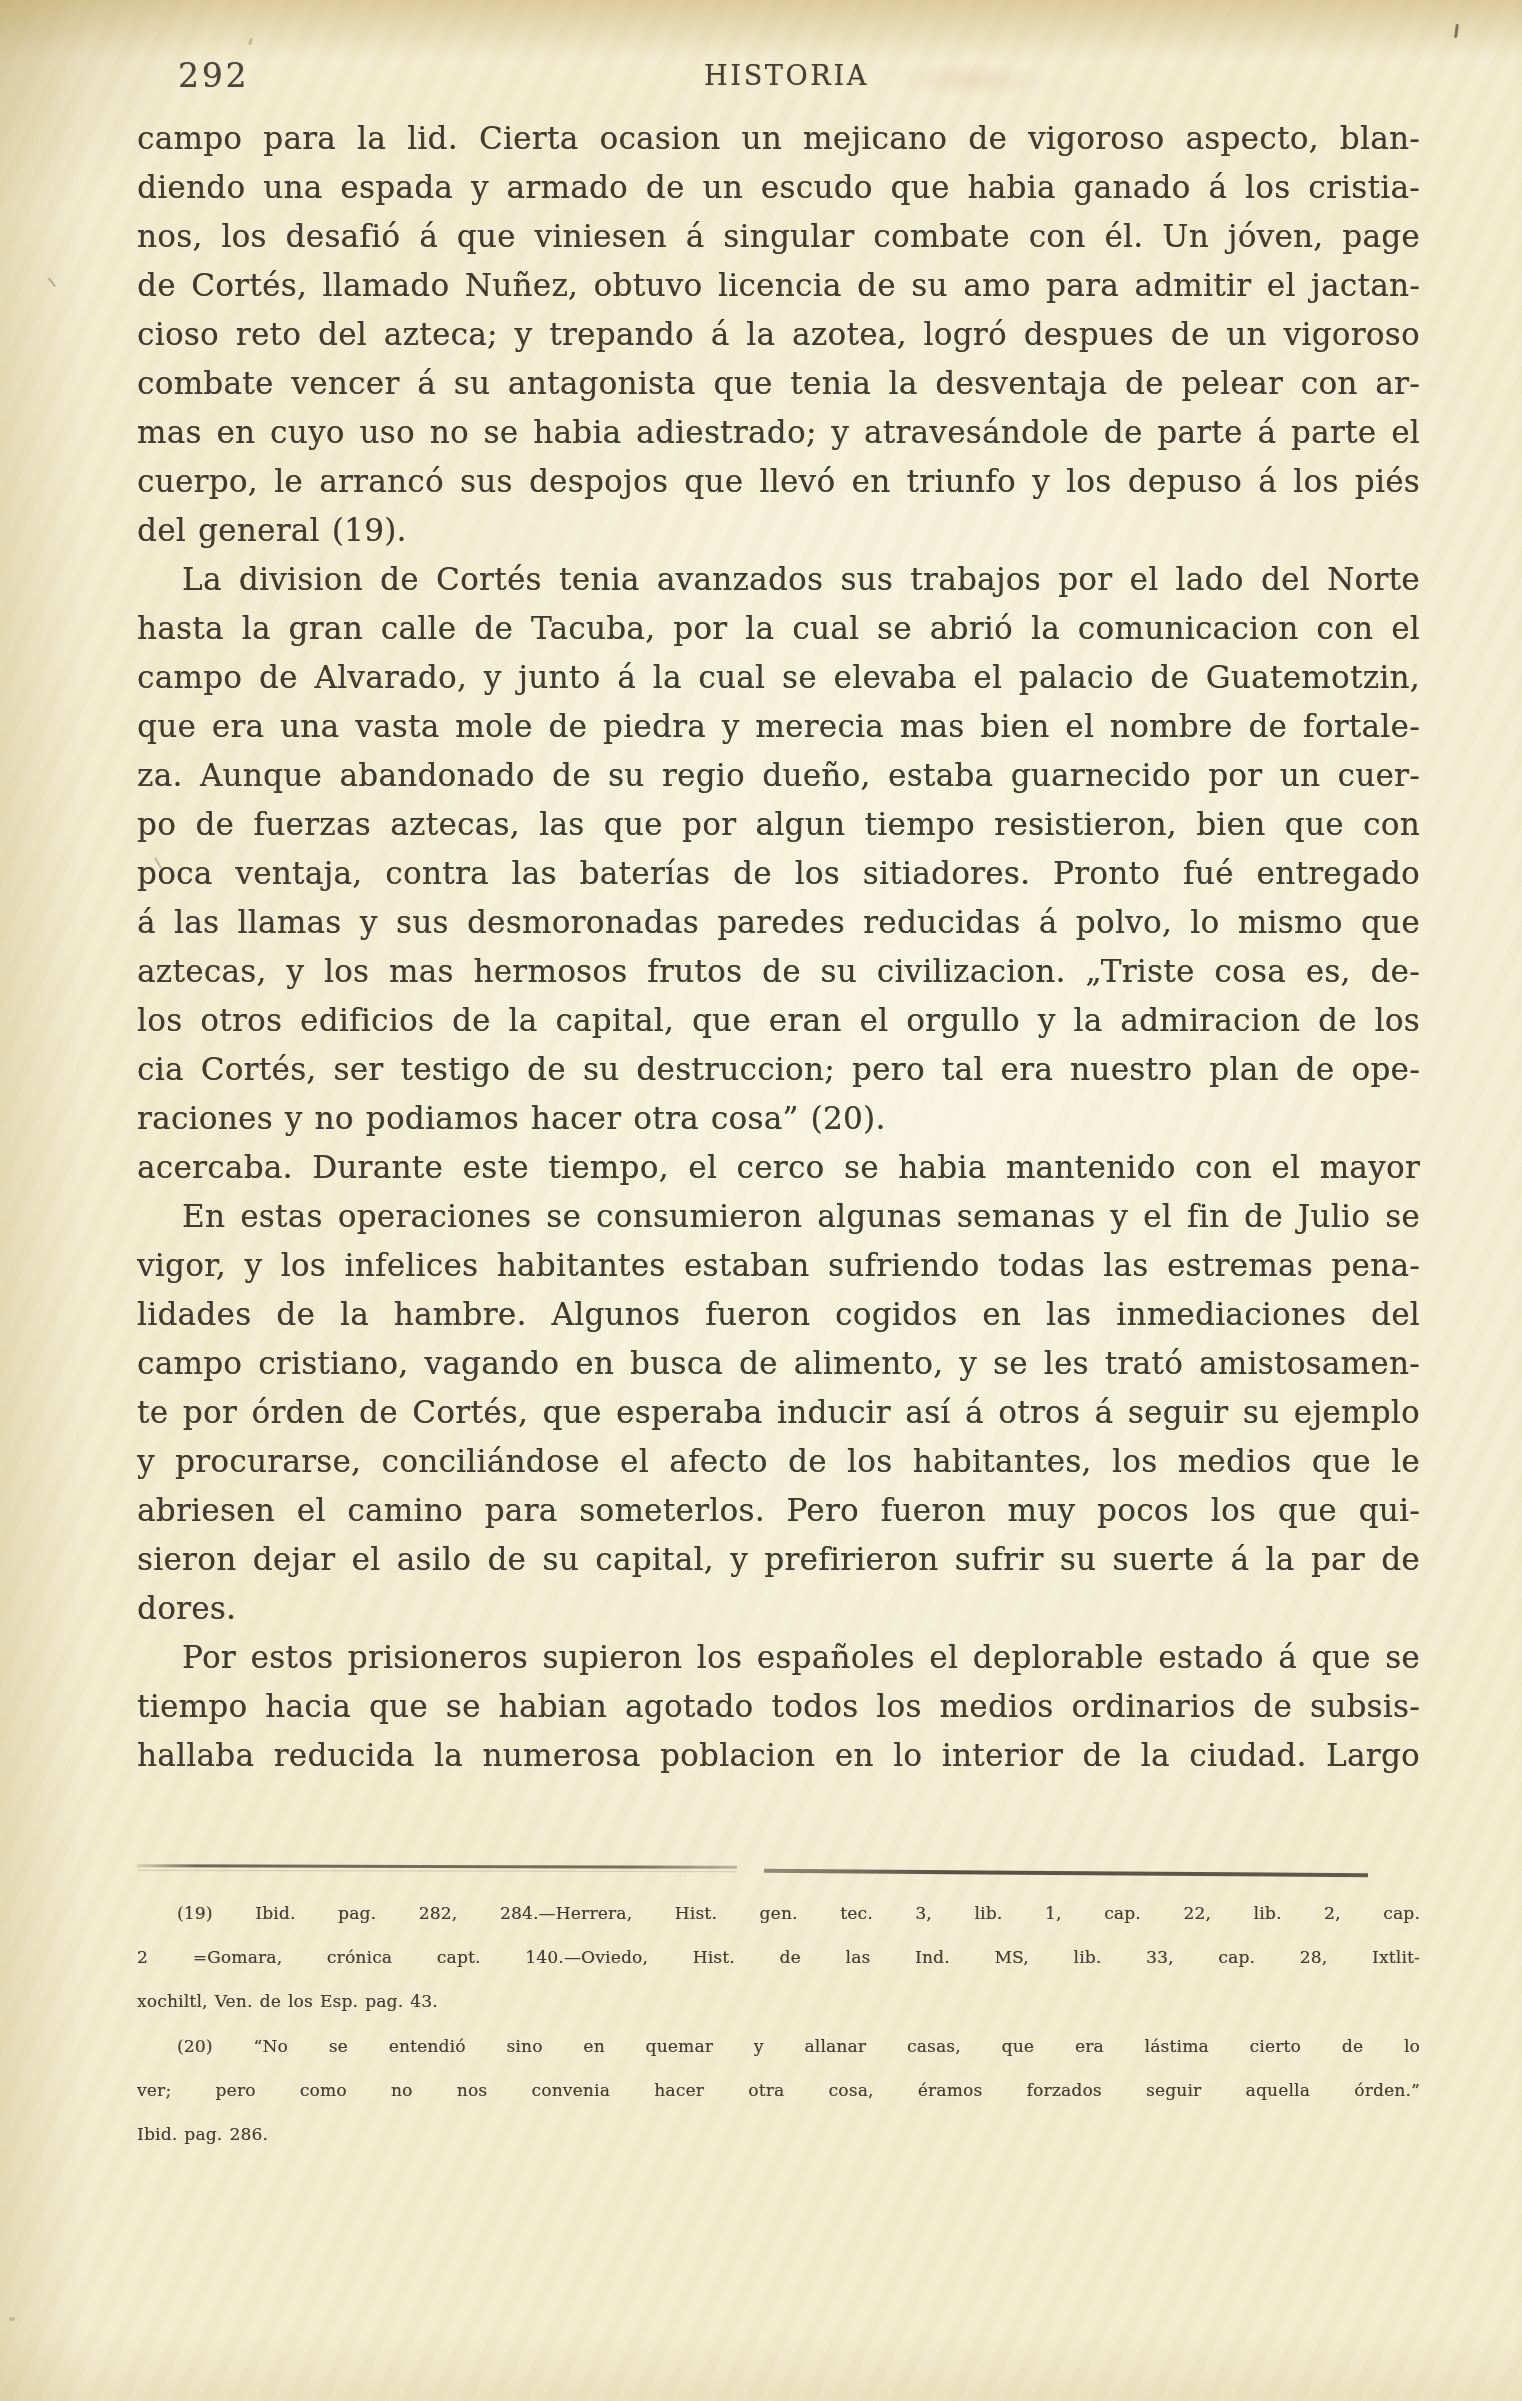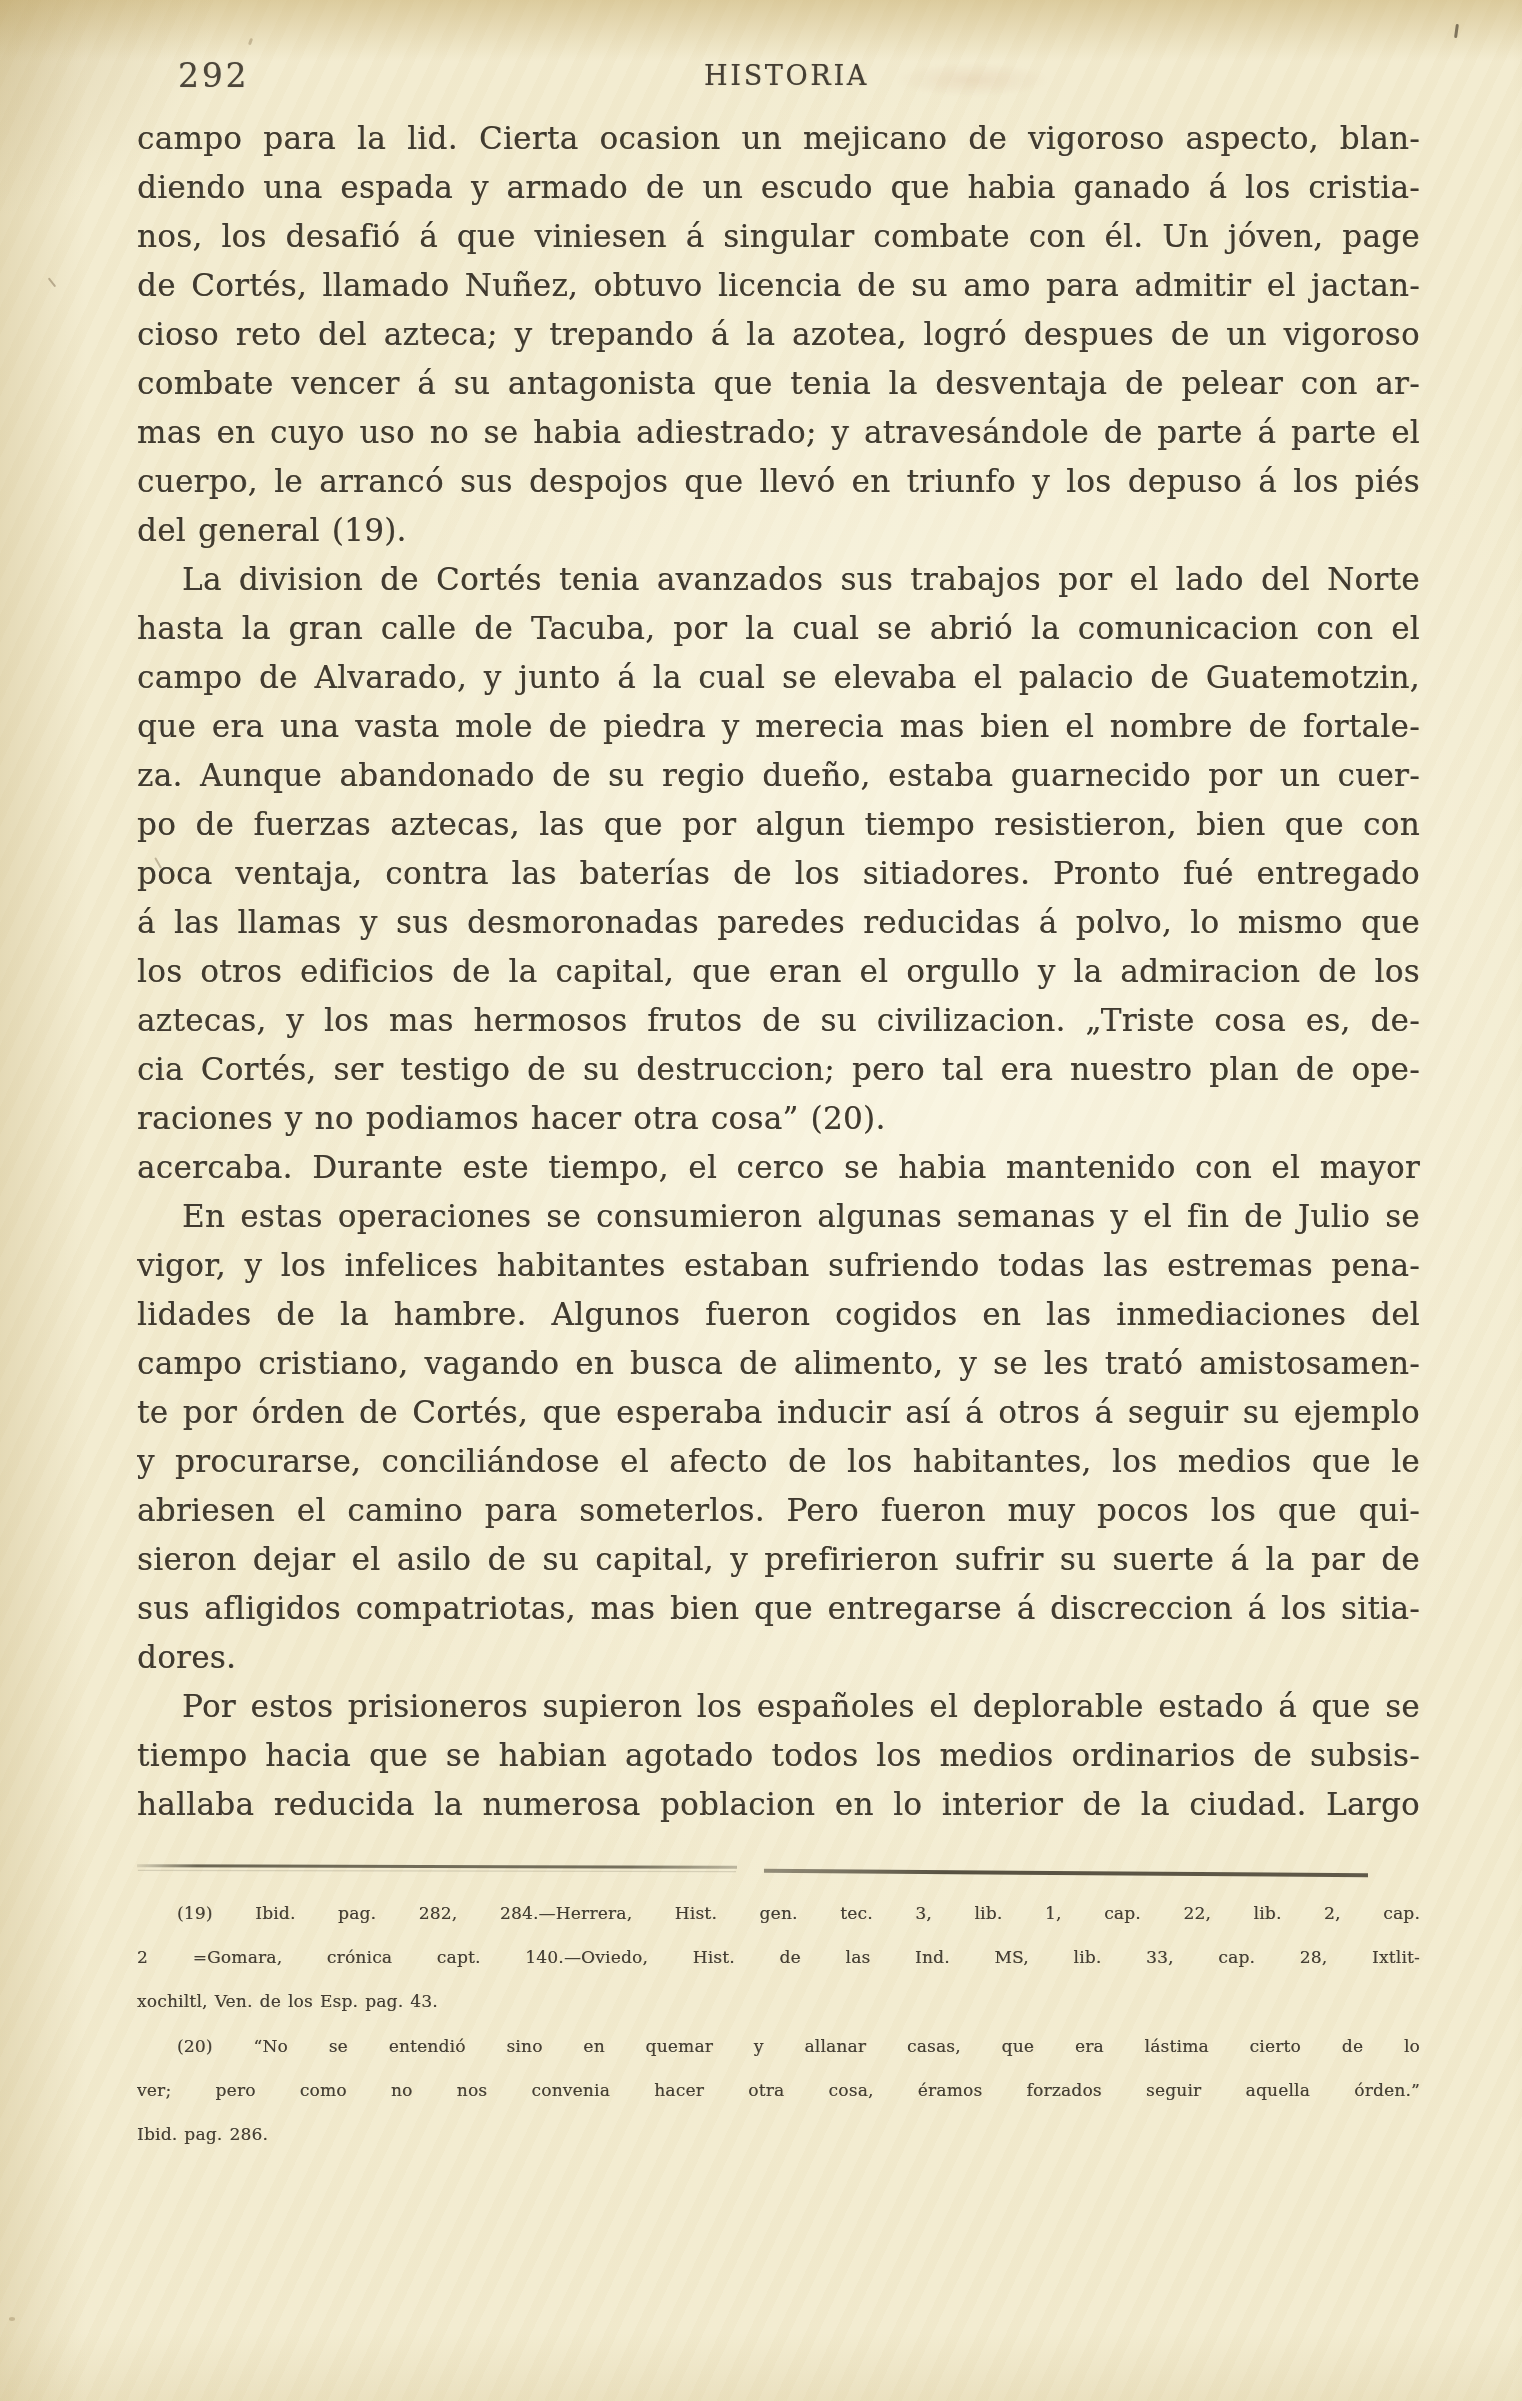--- a/index.html
+++ b/index.html
@@ -124,37 +124,36 @@
 
     <div>
       <div class="bline indent">La division de Cortés tenia avanzados sus trabajos por el lado del Norte</div>
       <div class="bline">hasta la gran calle de Tacuba, por la cual se abrió la comunicacion con el</div>
       <div class="bline">campo de Alvarado, y junto á la cual se elevaba el palacio de Guatemotzin,</div>
       <div class="bline">que era una vasta mole de piedra y merecia mas bien el nombre de fortale-</div>
       <div class="bline">za. Aunque abandonado de su regio dueño, estaba guarnecido por un cuer-</div>
       <div class="bline">po de fuerzas aztecas, las que por algun tiempo resistieron, bien que con</div>
       <div class="bline">poca ventaja, contra las baterías de los sitiadores. Pronto fué entregado</div>
       <div class="bline">á las llamas y sus desmoronadas paredes reducidas á polvo, lo mismo que</div>
+      <div class="bline">aztecas, y los mas hermosos frutos de su civilizacion. „Triste cosa es, de-</div>
       <div class="bline">los otros edificios de la capital, que eran el orgullo y la admiracion de los</div>
-      <div class="bline">aztecas, y los mas hermosos frutos de su civilizacion. „Triste cosa es, de-</div>
       <div class="bline">cia Cortés, ser testigo de su destruccion; pero tal era nuestro plan de ope-</div>
       <div class="bline last">raciones y no podiamos hacer otra cosa” (20).</div>
     </div>
 
     <div>
       <div class="bline">acercaba. Durante este tiempo, el cerco se habia mantenido con el mayor</div>
       <div class="bline indent">En estas operaciones se consumieron algunas semanas y el fin de Julio se</div>
       <div class="bline">vigor, y los infelices habitantes estaban sufriendo todas las estremas pena-</div>
       <div class="bline">lidades de la hambre. Algunos fueron cogidos en las inmediaciones del</div>
       <div class="bline">campo cristiano, vagando en busca de alimento, y se les trató amistosamen-</div>
       <div class="bline">te por órden de Cortés, que esperaba inducir así á otros á seguir su ejemplo</div>
       <div class="bline">y procurarse, conciliándose el afecto de los habitantes, los medios que le</div>
       <div class="bline">abriesen el camino para someterlos. Pero fueron muy pocos los que qui-</div>
       <div class="bline">sieron dejar el asilo de su capital, y prefirieron sufrir su suerte á la par de</div>
-      <div class="bline">sus afligidos compatriotas, mas bien que entregarse á discreccion á los sitia-</div>
       <div class="bline last">dores.</div>
     </div>
 
     <div>
       <div class="bline indent">Por estos prisioneros supieron los españoles el deplorable estado á que se</div>
       <div class="bline">tiempo hacia que se habian agotado todos los medios ordinarios de subsis-</div>
       <div class="bline">hallaba reducida la numerosa poblacion en lo interior de la ciudad. Largo</div>
     </div>
 
   </div>

